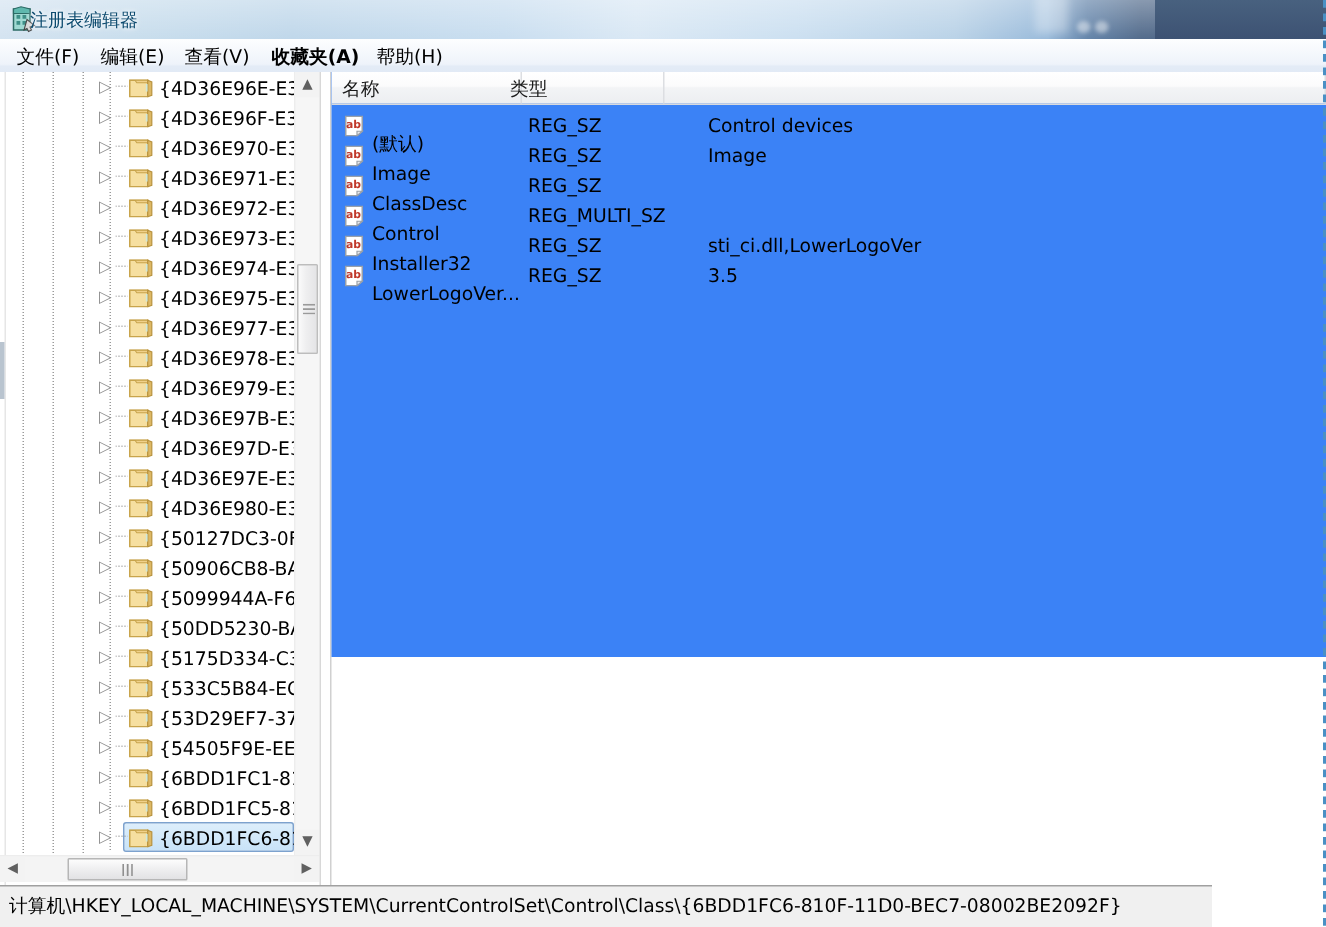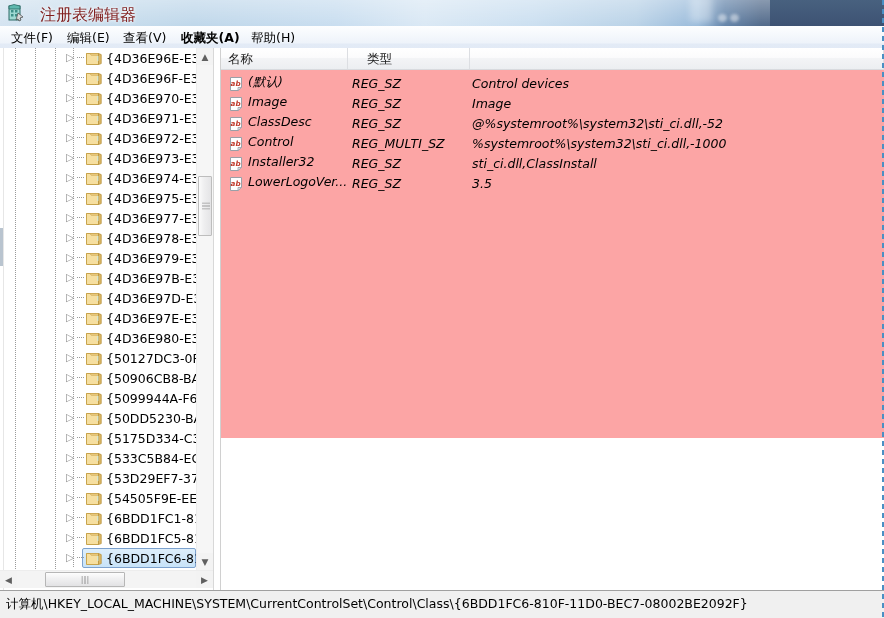--- a/index.html
+++ b/index.html
@@ -54,22 +54,22 @@
   }
   #titlebar-dark {
     position:absolute; left:770px; top:0; width:114px; height:26px;
     background: linear-gradient(to bottom,#48617f,#3d5273);
   }
   #app-icon {
     position: absolute; left: 6px; top: 4px;
     width: 18px; height: 18px;
   }
   #title-text {
-    position: absolute; left: 40px; top: 5px;
-    font-size: 16px; color: #7f1d1d;
+    position: absolute; left: 20px; top: 5px;
+    font-size: 12px; color: #0c4a6e;
     text-shadow: 0 0 3px rgba(255,255,255,0.95), 0 0 5px rgba(255,255,255,0.8);
     white-space: nowrap;
   }
 
   
   #menubar {
     position: absolute;
     left: 0; top: 26px;
     width: 884px; height: 36px;
     background: linear-gradient(to bottom, #fdfeff 0%, #eef3fa 48%, #e3ebf6 52%, #dde7f4 100%);
@@ -238,21 +238,21 @@
     border-left: 1px solid #d8d8d8;
     border-right: 1px solid #d0d0d0;
     box-sizing: border-box;
   }
 
   
   #list-pane {
     position: absolute;
     left: 221px; top: 0;
     width: 663px; height: 390px;
-    background: #fca5a5;
+    background: #3b82f6;
     overflow: hidden;
   }
   #list-header {
     position: absolute;
     left: 0; top: 0;
     width: 663px; height: 22px;
     background: linear-gradient(to bottom, #ffffff 0%, #fbfbfc 45%, #f3f4f6 50%, #eceef1 100%);
     border-bottom: 1px solid #d8dade;
     box-sizing: border-box;
   }
@@ -261,44 +261,44 @@
     box-sizing: border-box;
     border-right: 1px solid #dcdee2;
   }
   .col-head span {
     position: absolute; left: 7px; top: 3px;
     font-size: 12.5px; color: #1a1a1a;
     white-space: nowrap;
   }
   .list-row {
     position: absolute;
-    left: 0; height: 20px; width: 663px; font-style: italic;
+    left: 0; height: 20px; width: 663px;
   }
   .val-icon {
     position: absolute; left: 8px; top: 3px;
     width: 14px; height: 14px;
   }
   .cell-name {
-    position: absolute; left: 27px; top: 0;
+    position: absolute; left: 27px; top: 14px;
     font-size: 12.5px; color: #000; white-space: nowrap; line-height: 16px;
   }
   .cell-type {
     position: absolute; left: 131px; top: 2px;
     font-size: 12.5px; color: #000; white-space: nowrap; line-height: 16px;
   }
   .cell-data {
     position: absolute; left: 251px; top: 2px;
     font-size: 12.5px; color: #000; white-space: nowrap; line-height: 16px;
   }
 
   
   #statusbar {
     position: absolute;
     left: 0; top: 590px;
-    width: 884px; height: 28px;
+    width: 808px; height: 28px;
     background: #f0f0f0;
     border-top: 1px solid #a0a0a0;
     box-sizing: border-box;
     text-align: center;
   }
   #statusbar-inner {
     position: absolute;
     left: 2px; top: 2px;
     width: 878px; height: 20px;
   }
@@ -697,21 +697,21 @@
     </div>
   </div>
 
   <div id="splitter"></div>
 
   <div id="list-pane">
     <div id="list-header">
         <div class="col-head" style="left: 0px; width: 127px;">
           <span>名称</span>
         </div>
-        <div class="col-head" style="left: 139px; width: 110px; text-align: right;">
+        <div class="col-head" style="left: 112px; width: 110px; text-align: right;">
           <span>类型</span>
         </div>
         <div class="col-head" style="left: 529px; width: 134px;">
           <span></span>
         </div>
       </div>
     <div id="list-rows">
         <div class="list-row" style="top: 26px;">
           <div class="val-icon"><svg width="14" height="14" viewBox="0 0 14 14">
               <path d="M1.5 0.5 L12.5 0.5 L12.5 10.5 L9 13.5 L1.5 13.5 Z" fill="#ffffff" stroke="#9aa0a8" stroke-width="1"></path>
@@ -733,41 +733,39 @@
           <div class="cell-data">Image</div>
         </div>
         <div class="list-row" style="top: 66px;">
           <div class="val-icon"><svg width="14" height="14" viewBox="0 0 14 14">
               <path d="M1.5 0.5 L12.5 0.5 L12.5 10.5 L9 13.5 L1.5 13.5 Z" fill="#ffffff" stroke="#9aa0a8" stroke-width="1"></path>
               <path d="M9 13.5 L9 10.5 L12.5 10.5 Z" fill="#e8eaed" stroke="#9aa0a8" stroke-width="0.8"></path>
               <text x="6.6" y="8.6" font-family="DejaVu Sans, sans-serif" font-size="7.2" font-weight="bold" fill="#c0392b" text-anchor="middle">ab</text>
             </svg></div>
           <div class="cell-name">ClassDesc</div>
           <div class="cell-type">REG_SZ</div>
-          <div class="cell-data">@%systemroot%\system32\sti_ci.dll,-52</div>
         </div>
         <div class="list-row" style="top: 86px;">
           <div class="val-icon"><svg width="14" height="14" viewBox="0 0 14 14">
               <path d="M1.5 0.5 L12.5 0.5 L12.5 10.5 L9 13.5 L1.5 13.5 Z" fill="#ffffff" stroke="#9aa0a8" stroke-width="1"></path>
               <path d="M9 13.5 L9 10.5 L12.5 10.5 Z" fill="#e8eaed" stroke="#9aa0a8" stroke-width="0.8"></path>
               <text x="6.6" y="8.6" font-family="DejaVu Sans, sans-serif" font-size="7.2" font-weight="bold" fill="#c0392b" text-anchor="middle">ab</text>
             </svg></div>
           <div class="cell-name">Control</div>
           <div class="cell-type">REG_MULTI_SZ</div>
-          <div class="cell-data">%systemroot%\system32\sti_ci.dll,-1000</div>
         </div>
         <div class="list-row" style="top: 106px;">
           <div class="val-icon"><svg width="14" height="14" viewBox="0 0 14 14">
               <path d="M1.5 0.5 L12.5 0.5 L12.5 10.5 L9 13.5 L1.5 13.5 Z" fill="#ffffff" stroke="#9aa0a8" stroke-width="1"></path>
               <path d="M9 13.5 L9 10.5 L12.5 10.5 Z" fill="#e8eaed" stroke="#9aa0a8" stroke-width="0.8"></path>
               <text x="6.6" y="8.6" font-family="DejaVu Sans, sans-serif" font-size="7.2" font-weight="bold" fill="#c0392b" text-anchor="middle">ab</text>
             </svg></div>
           <div class="cell-name">Installer32</div>
           <div class="cell-type">REG_SZ</div>
-          <div class="cell-data">sti_ci.dll,ClassInstall</div>
+          <div class="cell-data">sti_ci.dll,LowerLogoVer</div>
         </div>
         <div class="list-row" style="top: 126px;">
           <div class="val-icon"><svg width="14" height="14" viewBox="0 0 14 14">
               <path d="M1.5 0.5 L12.5 0.5 L12.5 10.5 L9 13.5 L1.5 13.5 Z" fill="#ffffff" stroke="#9aa0a8" stroke-width="1"></path>
               <path d="M9 13.5 L9 10.5 L12.5 10.5 Z" fill="#e8eaed" stroke="#9aa0a8" stroke-width="0.8"></path>
               <text x="6.6" y="8.6" font-family="DejaVu Sans, sans-serif" font-size="7.2" font-weight="bold" fill="#c0392b" text-anchor="middle">ab</text>
             </svg></div>
           <div class="cell-name">LowerLogoVer...</div>
           <div class="cell-type">REG_SZ</div>
           <div class="cell-data">3.5</div>

